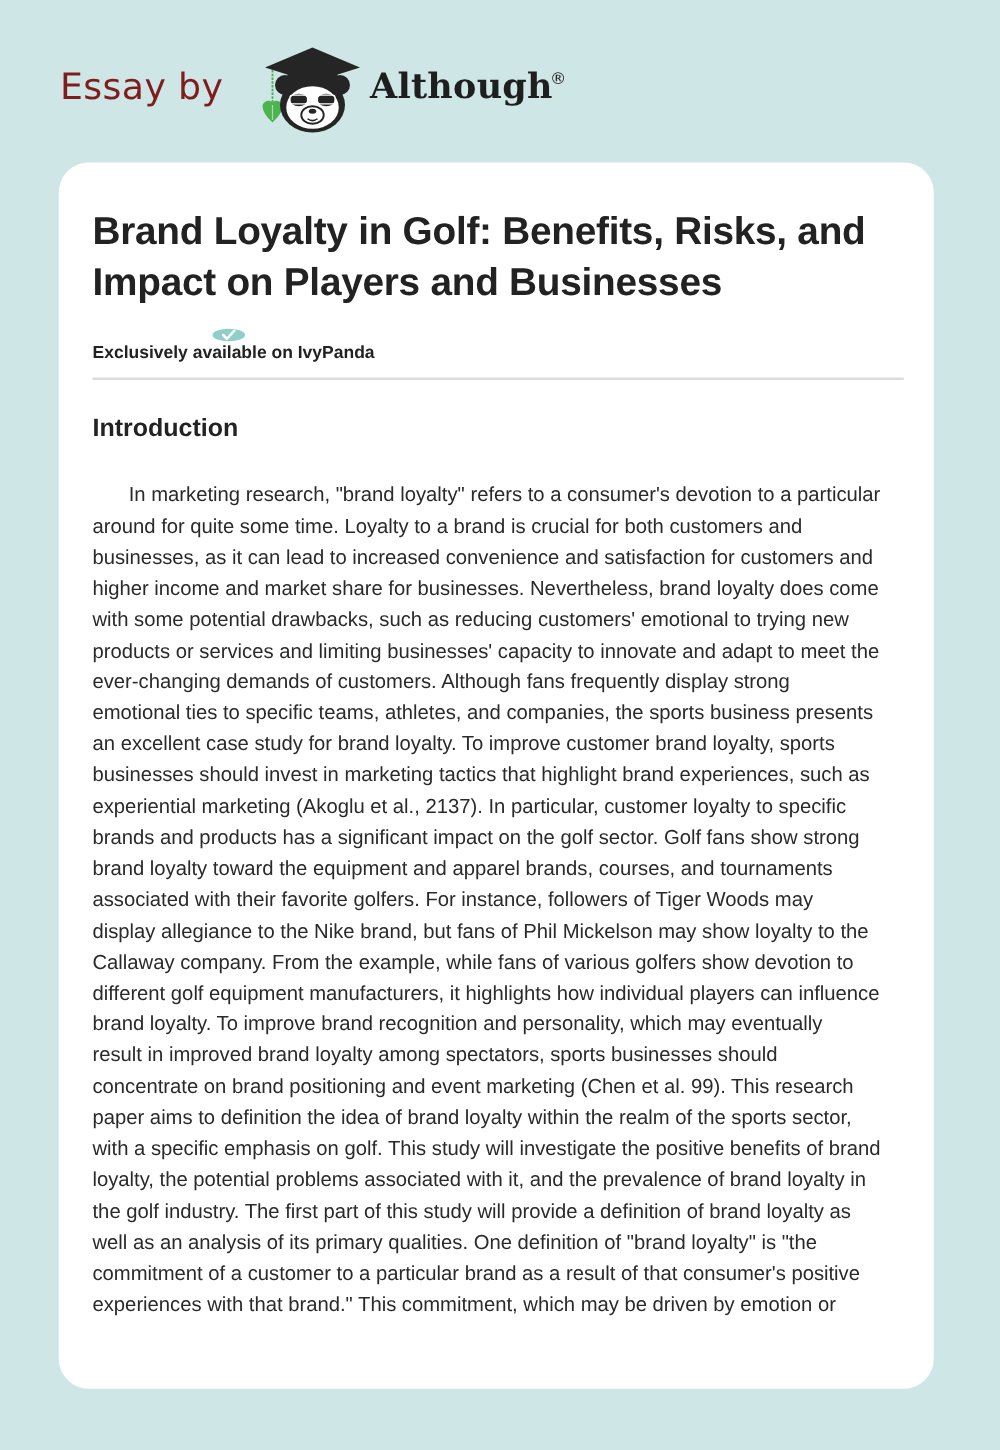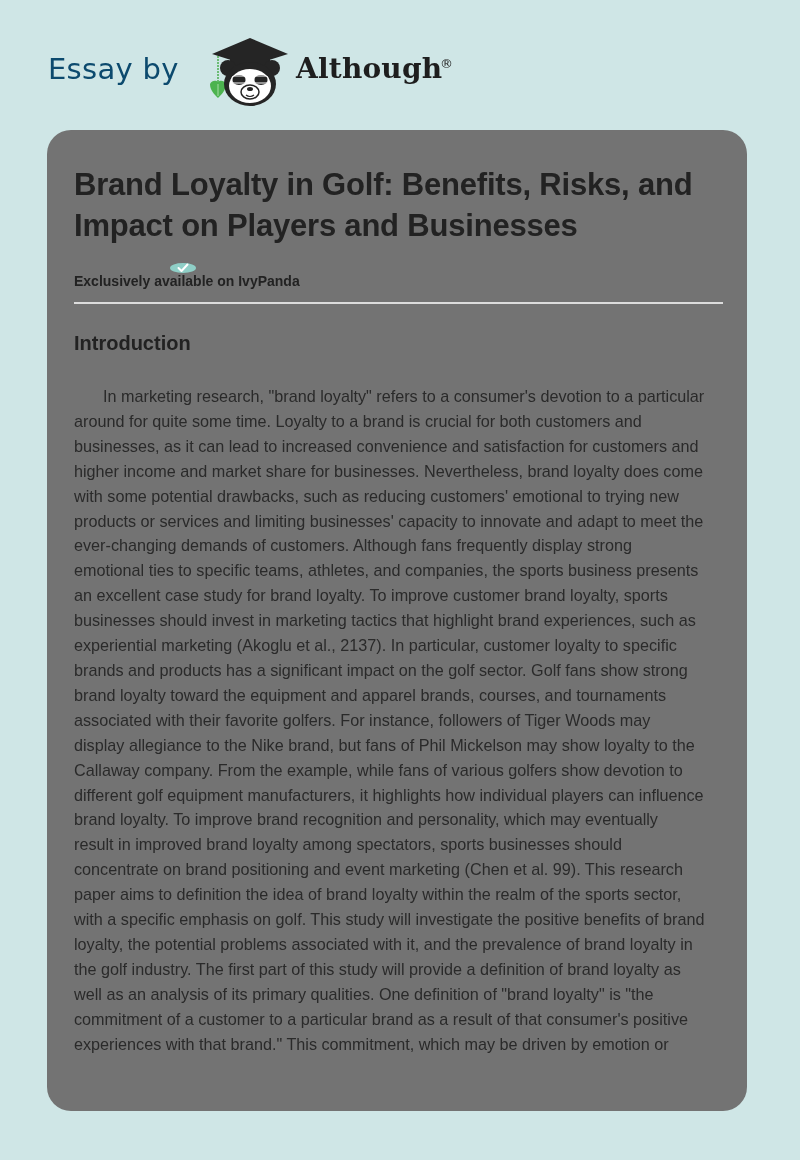--- a/index.html
+++ b/index.html
@@ -21,21 +21,21 @@
       top: 0;
       width: 800px;
       height: 120px;
     }
     .essay-by {
       position: absolute;
       left: 48px;
       top: 52px;
       font-family: "DejaVu Sans", sans-serif;
       font-size: 29px;
-      color: #0c4a6e;
+      color: #7f1d1d;
       letter-spacing: 0.3px;
       text-align: right;
     }
     .logo-icon {
       position: absolute;
       left: 202px;
       top: 36px;
       width: 92px;
       height: 72px;
     }
@@ -56,21 +56,21 @@
       font-family: "DejaVu Sans", sans-serif;
       font-size: 13px;
       color: #1e1e1e;
     }
     .card {
       position: absolute;
       left: 47px;
       top: 130px;
       width: 700px;
       height: 981px;
-      background: #737373;
+      background: #ffffff;
       border-radius: 24px;
       overflow: hidden;
     }
     .title {
       position: absolute;
       left: 27px;
       top: 34px;
       width: 650px;
       margin: 0;
       font-family: "Liberation Sans", sans-serif;

